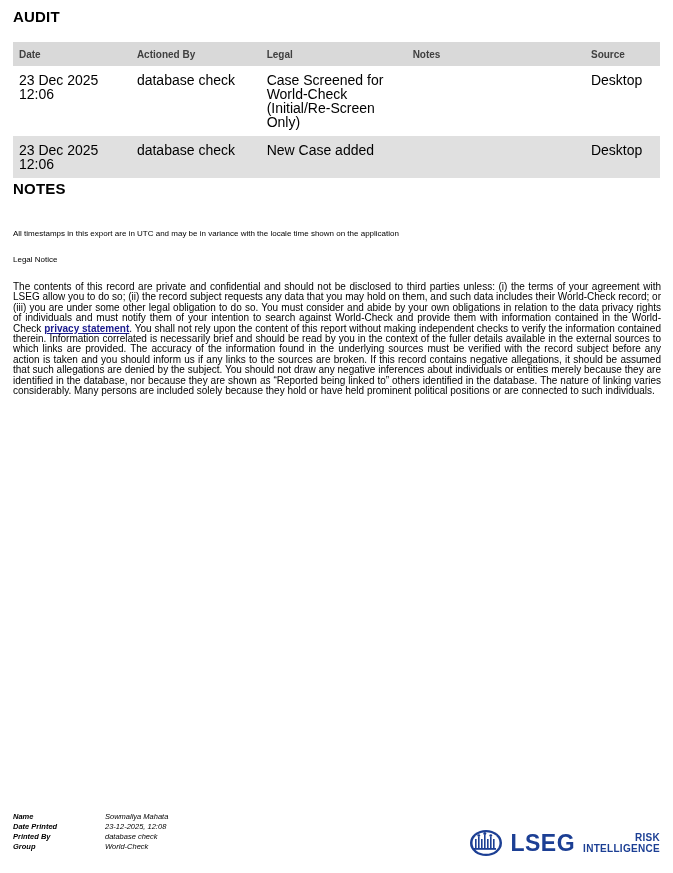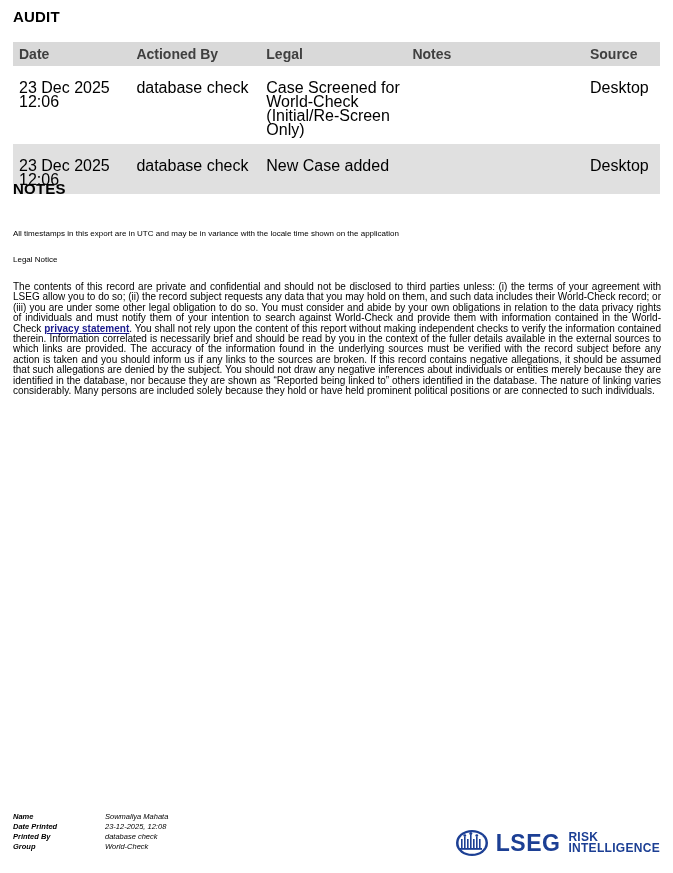--- a/index.html
+++ b/index.html
@@ -36,31 +36,31 @@
     position: absolute;
     left: 13px;
     top: 42px;
     width: 647px;
     border-collapse: collapse;
     font-size: 11px;
   }
   table.audit th {
     background: #d9d9d9;
     color: #404040;
-    font-size: 14px;
+    font-size: 10px;
     font-weight: bold;
     text-align: left;
     padding: 4px 6px 4px 6px;
     height: 16px;
     vertical-align: middle;
   }
   table.audit td {
-    font-size: 16px;
-    color: #000;
-    padding: 15px 6px 7px 6px;
+    font-size: 14px;
+    color: #000;
+    padding: 7px 6px 7px 6px;
     vertical-align: top;
     line-height: 14px;
   }
   table.audit tr.alt td {
     background: #e0e0e0;
   }
   .col-date   { width: 118px; }
   .col-by     { width: 128px; }
   .col-action { width: 146px; }
   .col-notes  { width: 190px; }
@@ -129,25 +129,26 @@
   }
   .brand-name {
     font-size: 23px;
     font-weight: bold;
     color: #1c3f94;
     letter-spacing: 0.5px;
     line-height: 23px;
   }
   .brand-sub {
     margin-left: 8px;
-    font-size: 12px;
+    font-size: 10px;
     font-weight: bold;
     color: #1c3f94;
     line-height: 11px;
     letter-spacing: 0.3px;
+    text-align: right;
   }
 </style>
 </head>
 <body>
 
 <div class="page">
 
   <h1 class="section-title" id="audit-title">AUDIT</h1>
 
   <table class="audit">

